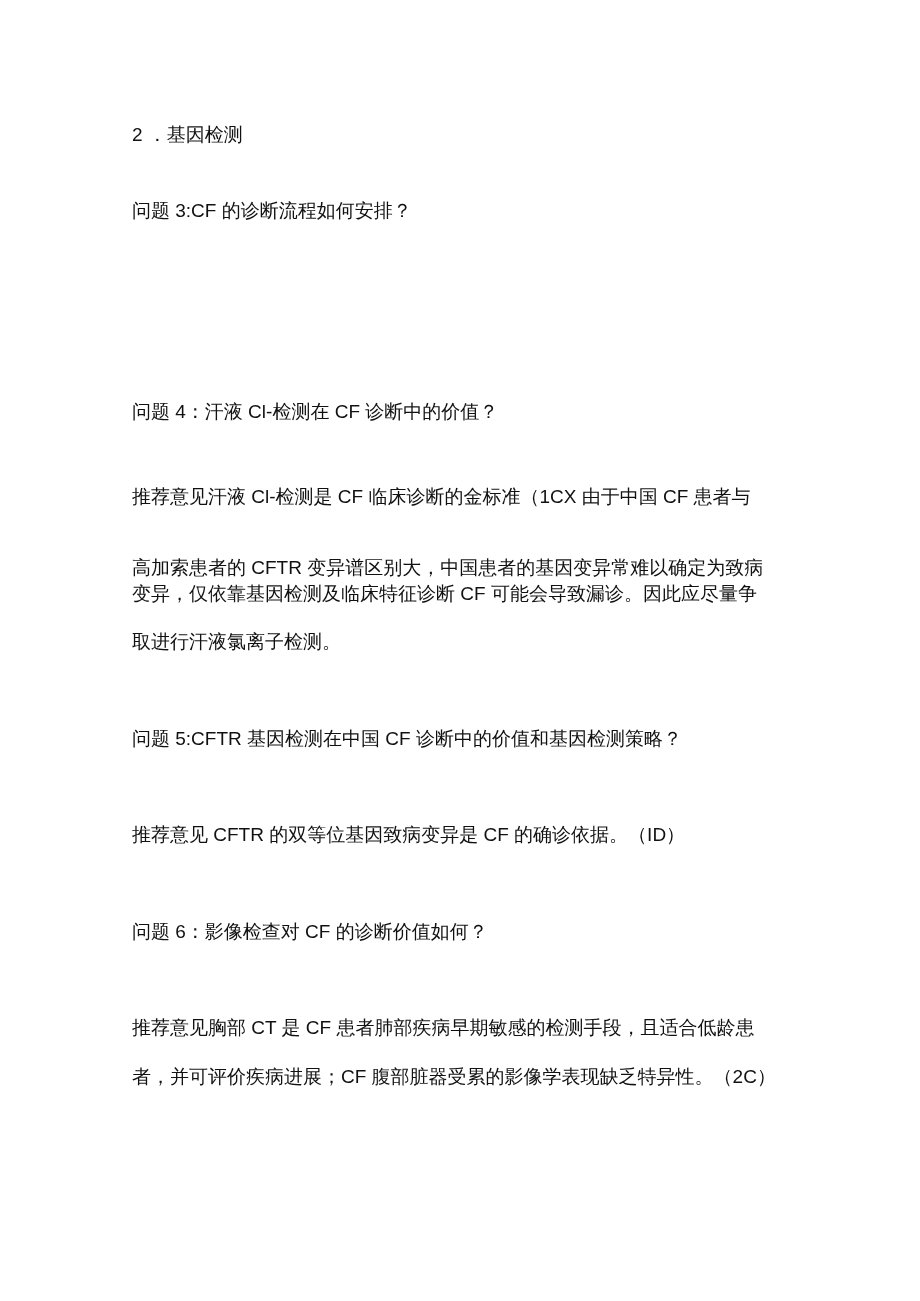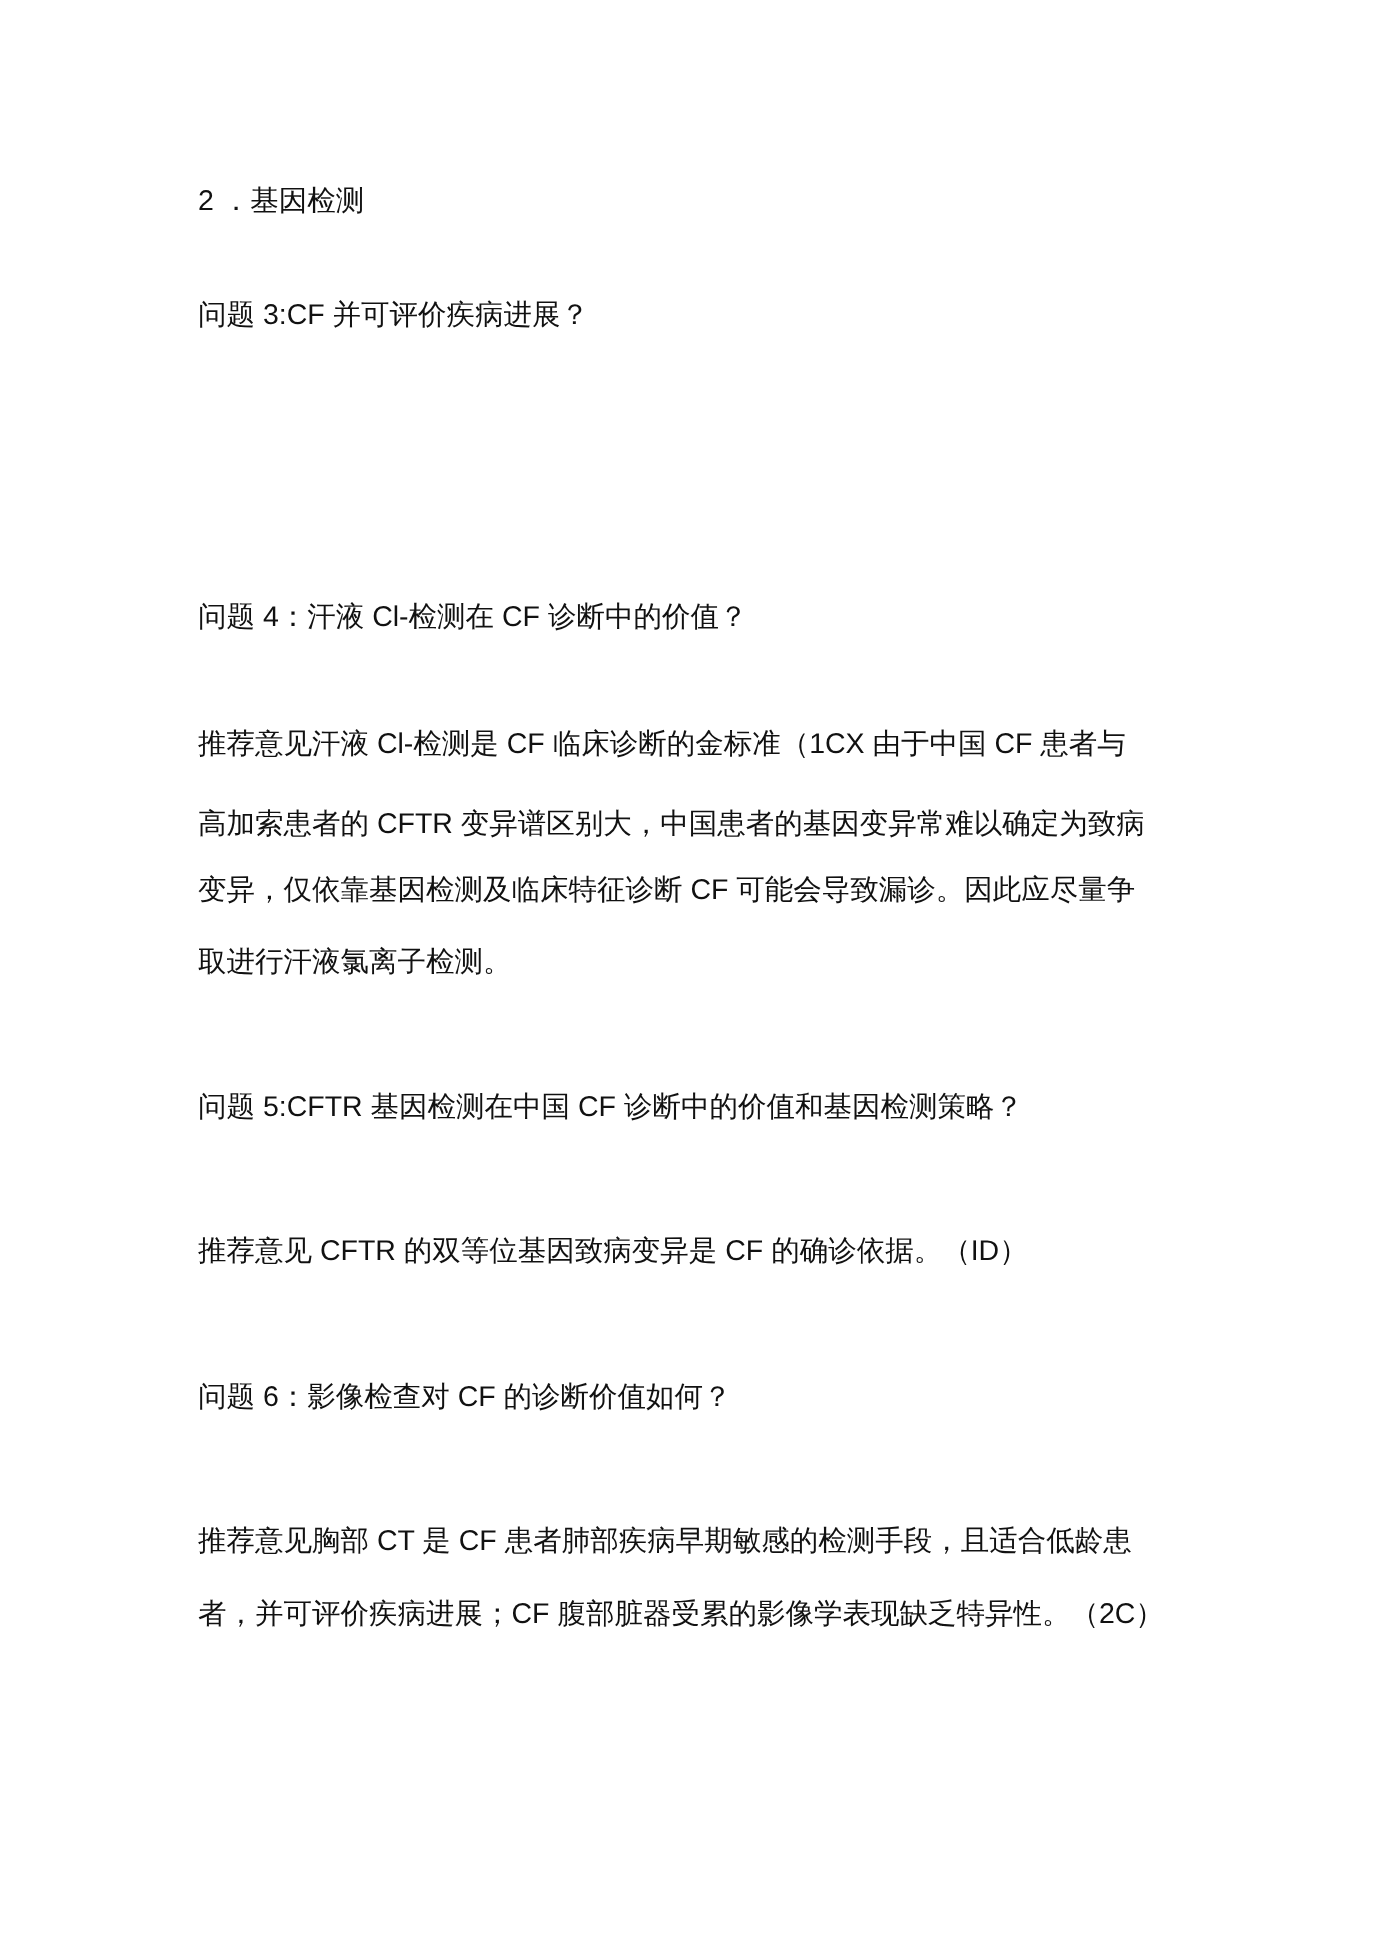--- a/index.html
+++ b/index.html
@@ -30,27 +30,27 @@
       white-space: nowrap;
       letter-spacing: 0px;
     }
   </style>
 </head>
 <body>
 
 <div class="page">
   <div class="line" style="top:123px">2 ．基因检测</div>
 
-  <div class="line" style="top:199px">问题 3:CF 并可评价疾病进展？</div>
+  <div class="line" style="top:199px">问题 3:CF 的诊断流程如何安排？</div>
 
 
   <div class="line" style="top:400px">问题 4：汗液 Cl-检测在 CF 诊断中的价值？</div>
 
   <div class="line" style="top:485px">推荐意见汗液 Cl-检测是 CF 临床诊断的金标准（1CX 由于中国 CF 患者与</div>
-  <div class="line" style="top:538px">高加索患者的 CFTR 变异谱区别大，中国患者的基因变异常难以确定为致病</div>
+  <div class="line" style="top:556px">高加索患者的 CFTR 变异谱区别大，中国患者的基因变异常难以确定为致病</div>
   <div class="line" style="top:630px">取进行汗液氯离子检测。</div>
   <div class="line" style="top:582px">变异，仅依靠基因检测及临床特征诊断 CF 可能会导致漏诊。因此应尽量争</div>
 
   <div class="line" style="top:727px">问题 5:CFTR 基因检测在中国 CF 诊断中的价值和基因检测策略？</div>
 
   <div class="line" style="top:823px">推荐意见 CFTR 的双等位基因致病变异是 CF 的确诊依据。（ID）</div>
 
   <div class="line" style="top:920px">问题 6：影像检查对 CF 的诊断价值如何？</div>
 
   <div class="line" style="top:1016px">推荐意见胸部 CT 是 CF 患者肺部疾病早期敏感的检测手段，且适合低龄患</div>

